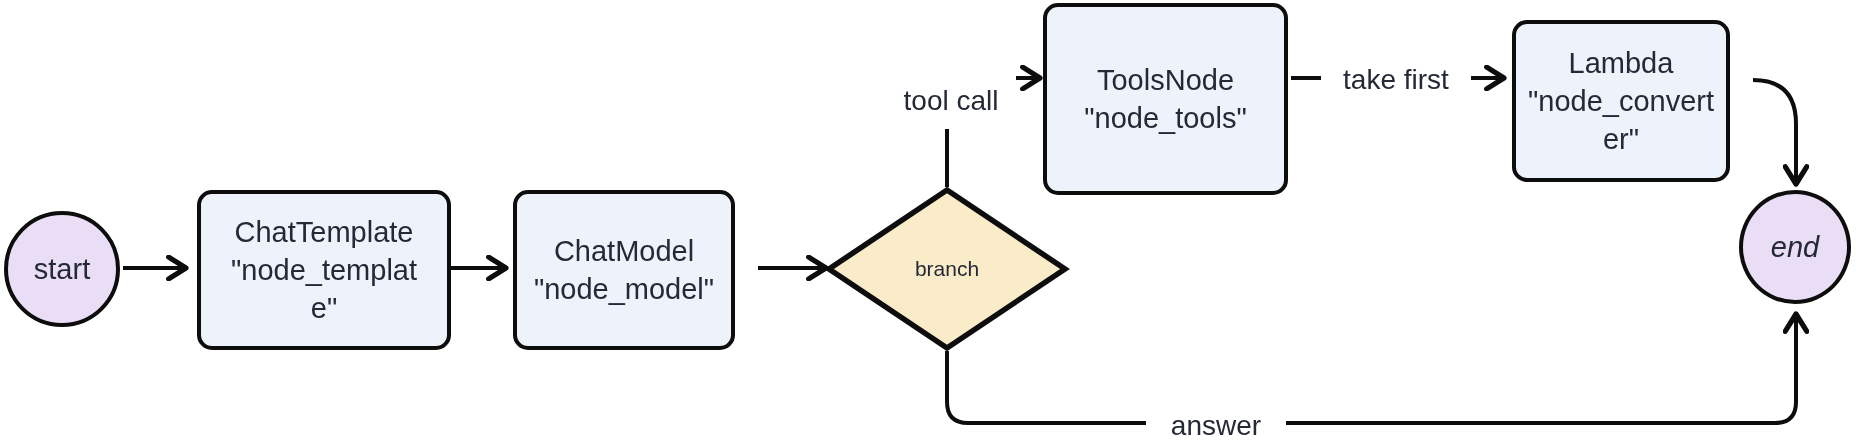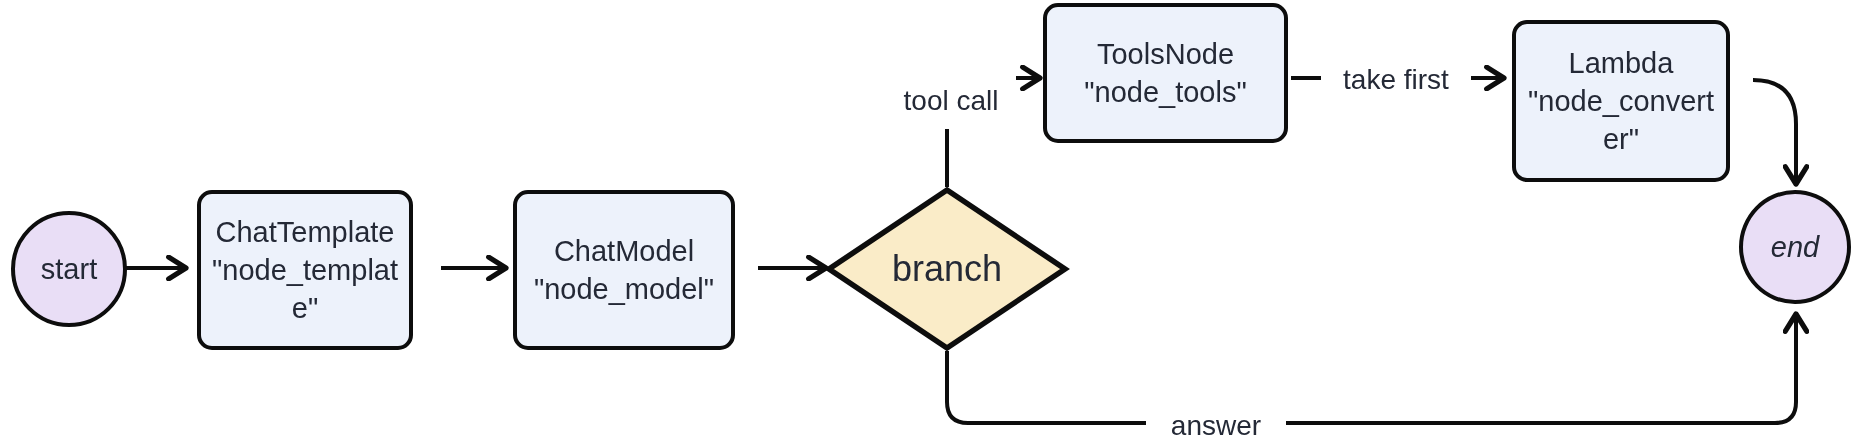--- a/index.html
+++ b/index.html
@@ -34,21 +34,21 @@
     border-radius: 15px;
   }
   .node.circle {
     background: #e9def6;
     border: 4px solid #0d0d0d;
     border-radius: 50%;
   }
   .node .label .ln { display: block; white-space: nowrap; }
   .node.diamond-label {
     background: transparent;
-    font-size: 36px;
+    font-size: 21px;
   }
   .edge-label {
     position: absolute;
     box-sizing: border-box;
     background: #ffffff;
     display: flex;
     align-items: center;
     justify-content: center;
     text-align: center;
     font-size: 28px;
@@ -74,44 +74,44 @@
       <path d="M 758 268 L 826 268" marker-end="url(#arrow)"></path>
       <path d="M 947 187 L 947 100 Q 947 78 969 78 L 1040 78" marker-end="url(#arrow)"></path>
       <path d="M 1291 78 L 1504 78" marker-end="url(#arrow)"></path>
       <path d="M 1753 80 Q 1796 80 1796 124 L 1796 184" marker-end="url(#arrow)"></path>
       <path d="M 947 351 L 947 402 Q 947 423 968 423 L 1775 423 Q 1796 423 1796 402 L 1796 314" marker-end="url(#arrow)"></path>
     </g>
 
     <polygon points="947,190 1065,269 947,348 829,269" fill="#faecc8" stroke="#0d0d0d" stroke-width="5.5"></polygon>
   </svg>
 
-  <div class="node circle" style="left:11px; top:211px; width:116px; height:116px;">
+  <div class="node circle" style="left:4px; top:211px; width:116px; height:116px;">
     <span>start</span>
   </div>
 
-  <div class="node rect" style="left:197px; top:190px; width:216px; height:160px;">
+  <div class="node rect" style="left:197px; top:190px; width:254px; height:160px;">
     <div class="label">
       <span class="ln">ChatTemplate</span>
       <span class="ln">"node_templat</span>
       <span class="ln">e"</span>
     </div>
   </div>
 
   <div class="node rect" style="left:513px; top:190px; width:222px; height:160px;">
     <div class="label">
       <span class="ln">ChatModel</span>
       <span class="ln">"node_model"</span>
     </div>
   </div>
 
   <div class="node diamond-label" style="left:877px; top:250px; width:140px; height:38px;">
     <span>branch</span>
   </div>
 
-  <div class="node rect" style="left:1043px; top:3px; width:245px; height:140px;">
+  <div class="node rect" style="left:1043px; top:3px; width:245px; height:192px;">
     <div class="label">
       <span class="ln">ToolsNode</span>
       <span class="ln">"node_tools"</span>
     </div>
   </div>
 
   <div class="node rect" style="left:1512px; top:20px; width:218px; height:162px;">
     <div class="label">
       <span class="ln">Lambda</span>
       <span class="ln">"node_convert</span>

